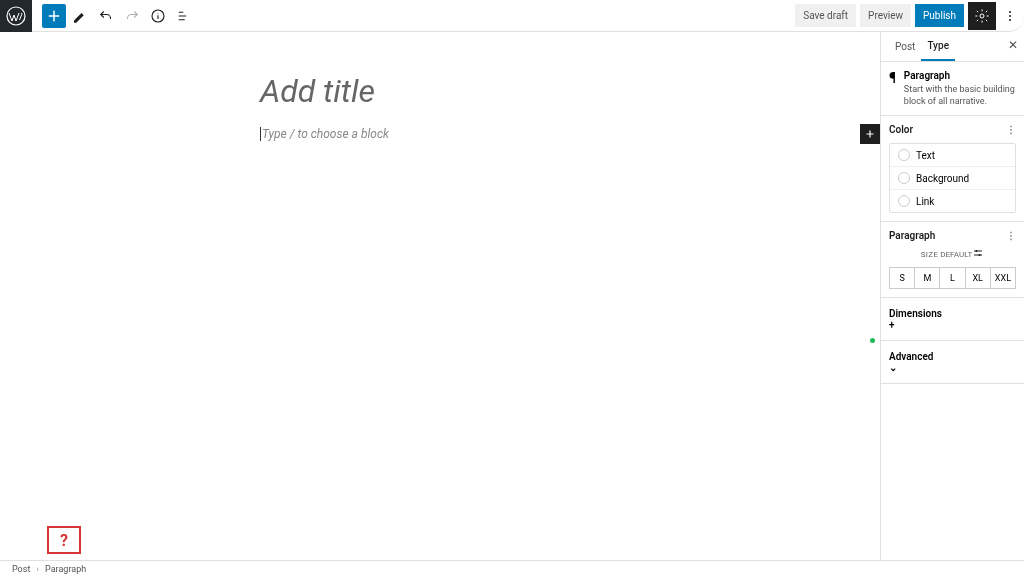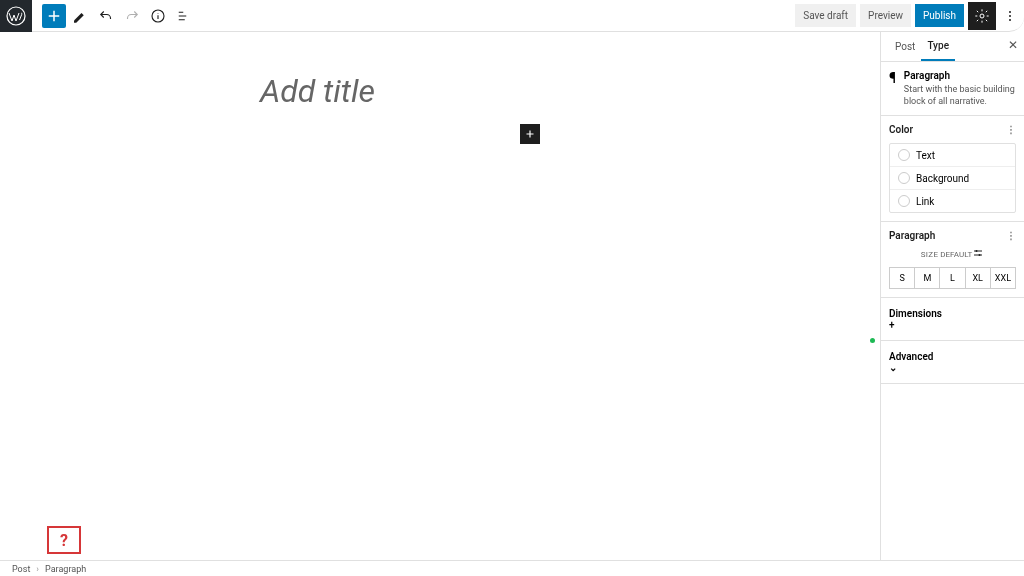--- a/index.html
+++ b/index.html
@@ -120,20 +120,21 @@
         </svg>
     </div>
   </div>
 </div>
 
 <div class="editor-body">
   <div class="canvas">
     <div class="canvas-inner">
       <div class="title-ph">Add title</div>
       <div class="block-row">
+        <div class="block-ph">Type / to choose a block</div>
         <div class="add-block">
           <svg viewBox="0 0 24 24">
               <path d="M12 6v12M6 12h12" stroke="#fff" stroke-width="2"></path>
             </svg>
         </div>
       </div>
     </div>
   </div>
 
   <div class="sidebar">

